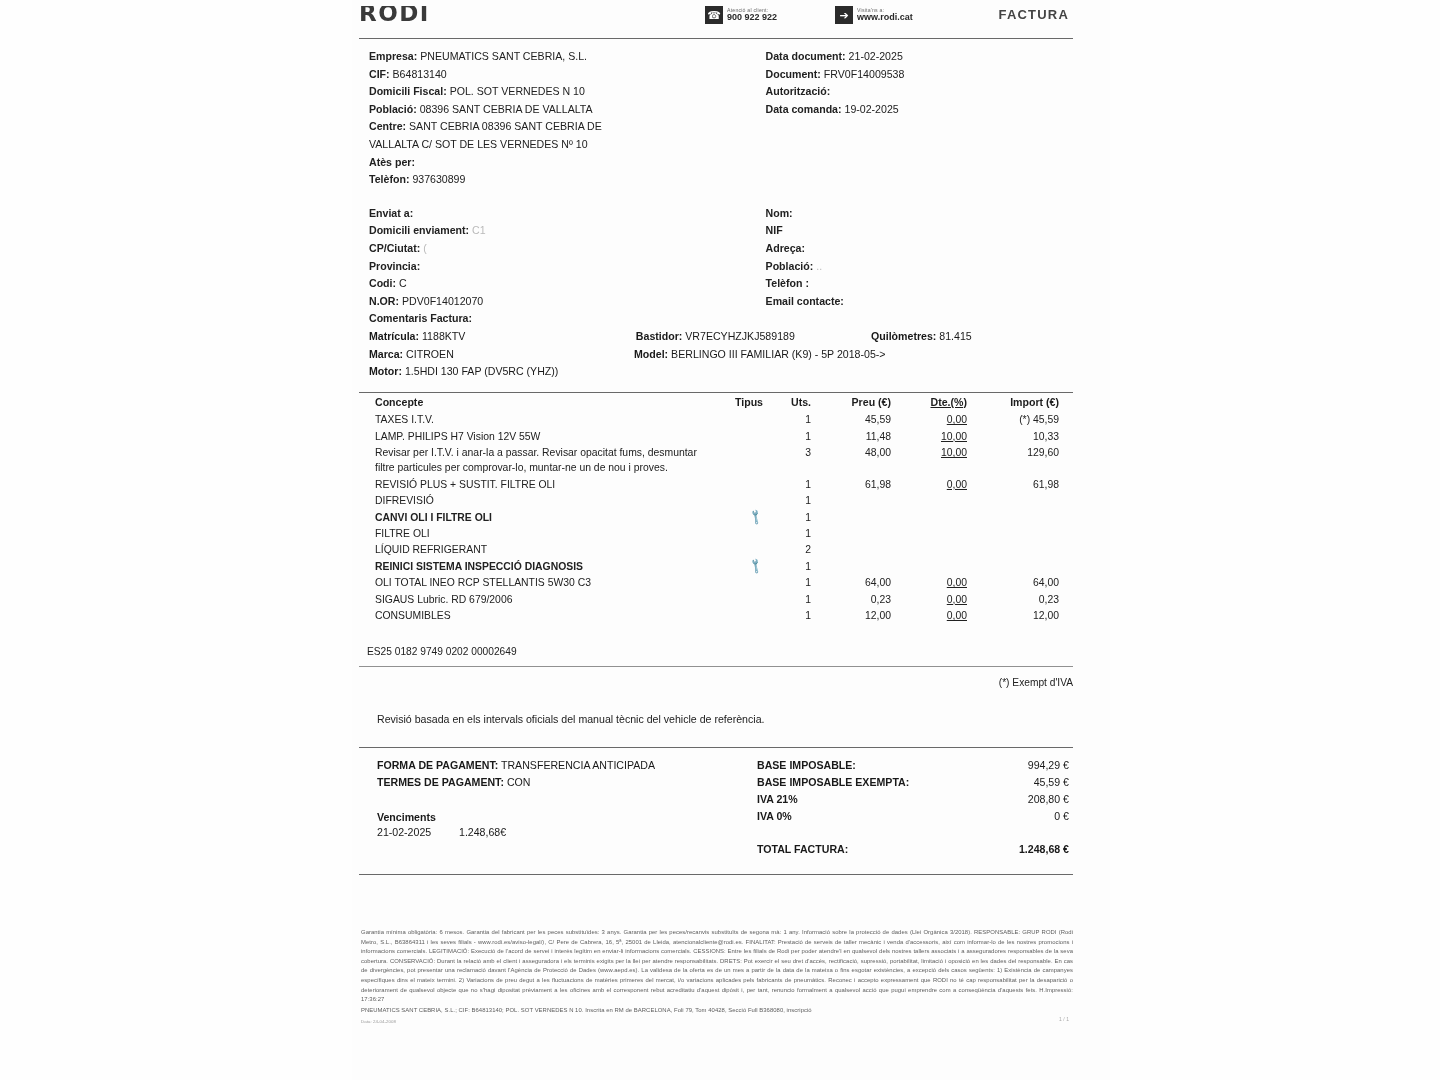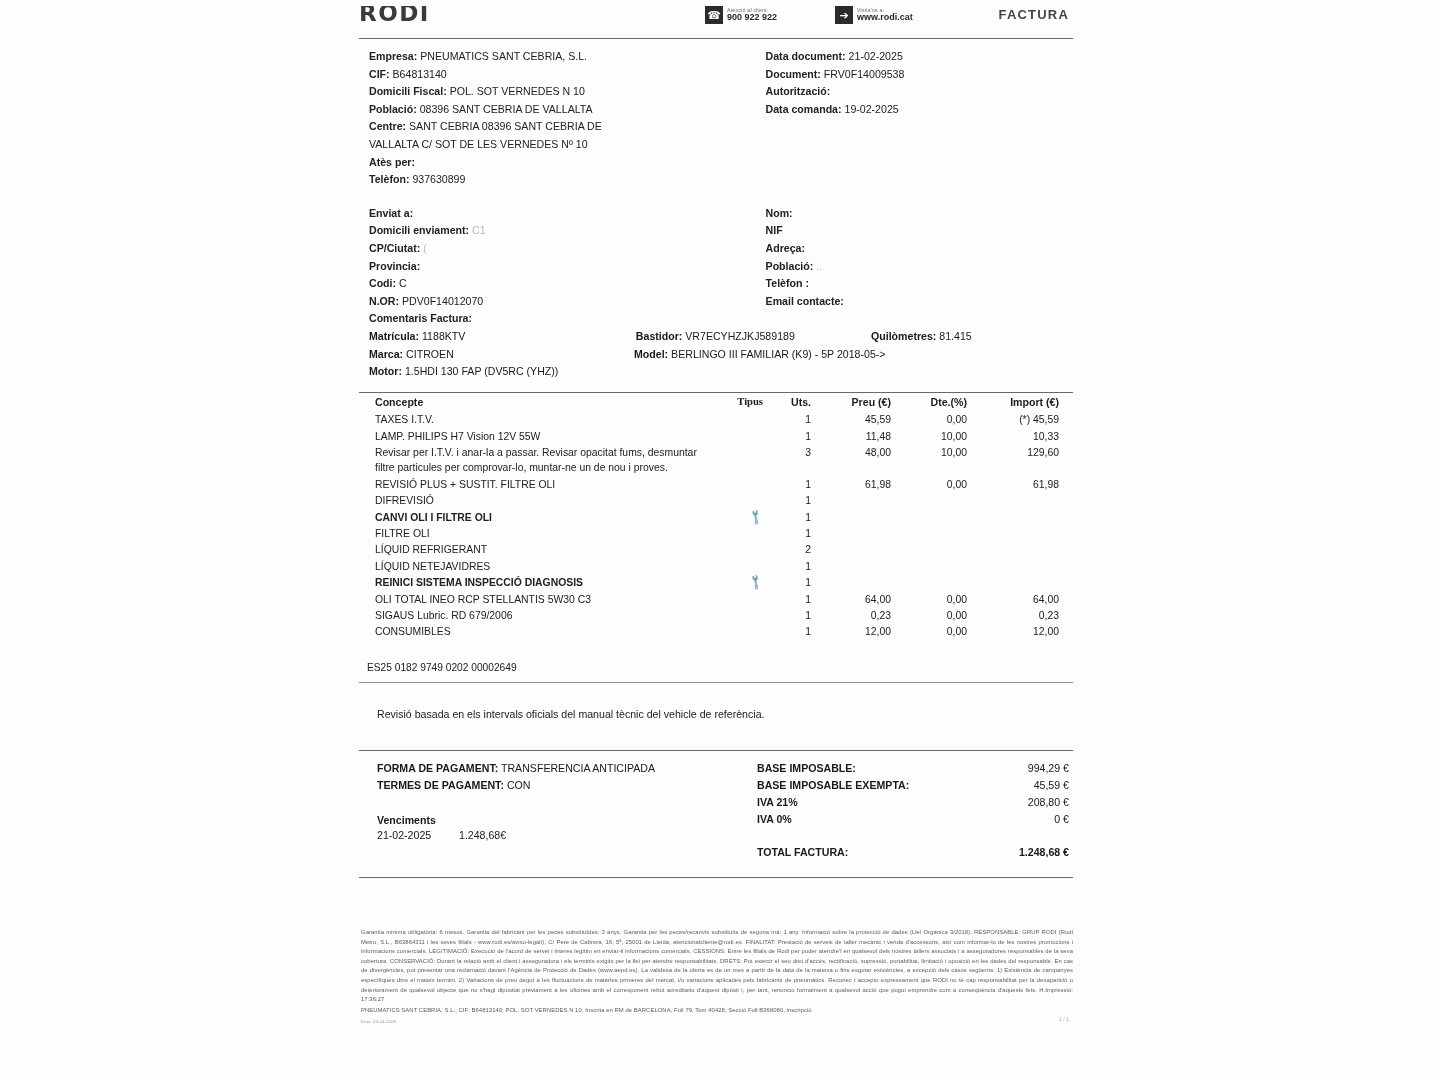--- a/index.html
+++ b/index.html
@@ -162,24 +162,24 @@
     color: #232323;
     white-space: nowrap;
   }
   table.items td.concepte {
     text-align: left;
     padding-left: 12px;
     white-space: normal;
   }
   td.concepte.ind { padding-left: 22px; }
   td.concepte.bold { font-weight: 700; }
-  .col-tipus { width: 56px; text-align: left; font-family: Liberation Serif, serif; }
+  .col-tipus { width: 56px; text-align: left; }
   .col-uts   { width: 48px; padding-right: 8px !important; }
   .col-preu  { width: 72px; padding-right: 8px !important; }
-  .col-dte   { width: 68px; padding-right: 8px !important; }
+  .col-dte   { width: 68px; padding-right: 8px !important; text-decoration: underline; }
   .col-imp   { width: 84px; padding-right: 10px !important; }
   .wrench {
     display: inline-block;
     font-size: 11px;
     transform: rotate(35deg);
     color: #2a2a2a;
   }
 
   .iban {
     margin-top: 22px;
@@ -421,36 +421,28 @@
               </tr>
               <tr>
                 <td class="concepte ind">LÍQUID REFRIGERANT</td>
                 <td class="col-tipus"></td>
                 <td class="col-uts">2</td>
                 <td class="col-preu"></td>
                 <td class="col-dte"></td>
                 <td class="col-imp"></td>
               </tr>
               <tr>
-                <td class="concepte ind">LÍQUID NETEJAVIDRES</td>
-                <td class="col-tipus"></td>
+                <td class="concepte bold">REINICI SISTEMA INSPECCIÓ DIAGNOSIS</td>
+                <td class="col-tipus"><span class="wrench">🔧</span></td>
                 <td class="col-uts">1</td>
                 <td class="col-preu"></td>
                 <td class="col-dte"></td>
                 <td class="col-imp"></td>
               </tr>
               <tr>
-                <td class="concepte bold">REINICI SISTEMA INSPECCIÓ DIAGNOSIS</td>
-                <td class="col-tipus"><span class="wrench">🔧</span></td>
-                <td class="col-uts">1</td>
-                <td class="col-preu"></td>
-                <td class="col-dte"></td>
-                <td class="col-imp"></td>
-              </tr>
-              <tr>
                 <td class="concepte">OLI TOTAL INEO RCP STELLANTIS 5W30 C3</td>
                 <td class="col-tipus"></td>
                 <td class="col-uts">1</td>
                 <td class="col-preu">64,00</td>
                 <td class="col-dte">0,00</td>
                 <td class="col-imp">64,00</td>
               </tr>
               <tr>
                 <td class="concepte">SIGAUS Lubric. RD 679/2006</td>
                 <td class="col-tipus"></td>
@@ -466,24 +458,25 @@
                 <td class="col-preu">12,00</td>
                 <td class="col-dte">0,00</td>
                 <td class="col-imp">12,00</td>
               </tr>
             </tbody>
         </table>
       </div>
 
       <div class="iban">ES25 0182 9749 0202 00002649</div>
       <div class="rule thin" style="margin-top:9px"></div>
+      <div class="exempt">(*) Exempt d'IVA</div>
       <div class="note-rev">Revisió basada en els intervals oficials del manual tècnic del vehicle de referència.</div>
     </div>
 
-    <div style="margin-top:30px">
+    <div style="margin-top:22px">
       <div class="rule"></div>
 
       <div class="pay-block">
         <div class="pay-l">
           <div class="pay-line"><b>FORMA DE PAGAMENT:</b> <span>TRANSFERENCIA ANTICIPADA</span></div>
           <div class="pay-line"><b>TERMES DE PAGAMENT:</b> <span>CON</span></div>
           <div class="venc-title">Venciments</div>
           <div class="venc-row">
             <span class="d">21-02-2025</span><span>1.248,68€</span>
           </div>

